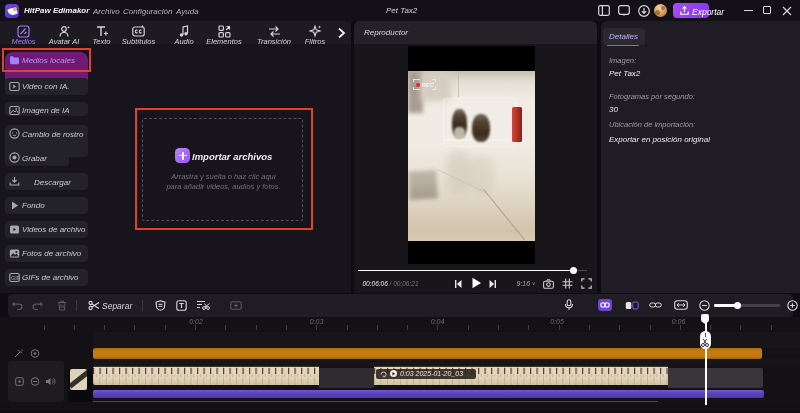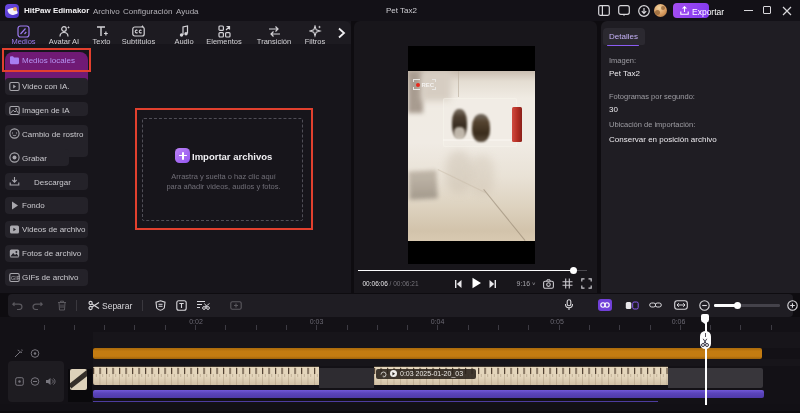--- a/index.html
+++ b/index.html
@@ -1,19 +1,19 @@
 <!DOCTYPE html>
 <html><head>
 <meta charset="utf-8">
 <style>
   * { margin:0; padding:0; box-sizing:border-box; }
   html,body { width:800px; height:413px; overflow:hidden; }
   body { background:#0e0c10; font-family:"Liberation Sans", sans-serif; position:relative; }
   .abs { position:absolute; }
-  .txt { white-space:nowrap; }
+  .txt { white-space:nowrap;font-style:italic; }
 </style>
 </head>
 <body>
 
 <div class="abs" style="left:0;top:0;width:800px;height:21px;background:#131117;">
   <div class="abs" style="left:5px;top:3.5px;width:14px;height:14px;border-radius:4px;background:linear-gradient(135deg,#6f4ae6,#4631c2);">
     <div class="abs" style="left:2.5px;top:4px;width:9px;height:6.5px;background:#f6f4fa;border-radius:1px 5px 1px 5px;transform:rotate(-18deg);"></div>
     <div class="abs" style="left:7.5px;top:3.5px;width:4px;height:4px;background:#eda85e;border-radius:50%;"></div>
   </div>
   <div class="abs txt" style="left:24px;top:6px;font-size:8px;font-weight:bold;color:#f2f1f4;">HitPaw Edimakor</div>
@@ -187,20 +187,23 @@
     <div class="abs txt" style="left:49px;top:32px;font-size:9.5px;font-weight:bold;color:#f0eff3;">Importar archivos</div>
     <div class="abs txt" style="left:80.5px;top:52.5px;font-size:7.5px;color:#716f78;transform:translateX(-50%);">Arrastra y suelta o haz clic aquí</div>
     <div class="abs txt" style="left:80.5px;top:62.5px;font-size:7.5px;color:#716f78;transform:translateX(-50%);">para añadir videos, audios y fotos.</div>
   </div>
 
   <div class="abs" style="left:2px;top:26.5px;width:89px;height:24px;border:2px solid #e2402e;"></div>
   <div class="abs" style="left:135px;top:87px;width:178px;height:122px;border:2px solid #e2402e;"></div>
 </div>
 
 <div class="abs" style="left:353.5px;top:20.5px;width:243.5px;height:272px;background:#18161b;border-radius:6px 6px 0 0;">
+  <div class="abs" style="left:0;top:0;width:243.5px;height:23.5px;background:#242228;border-radius:6px 6px 0 0;">
+    <div class="abs txt" style="left:10.5px;top:7.5px;font-size:8px;color:#d7d6da;">Reproductor</div>
+  </div>
 
   <div class="abs" style="left:54.5px;top:25.5px;width:127px;height:218px;background:#000;overflow:hidden;">
 
     <div class="abs" style="left:0;top:25px;width:127px;height:170px;background:linear-gradient(180deg,#c9bdb0 0%,#e4ddd2 6%,#f0ebe3 16%,#f0ebe4 42%,#e9e2d6 62%,#ddd2bf 80%,#d2c3ab 94%,#d8c9b1 100%);overflow:hidden;">
 
       <div class="abs" style="left:0;top:0;width:15px;height:42px;background:#a89c90;filter:blur(2px);"></div>
       <div class="abs" style="left:13px;top:0;width:30px;height:30px;background:#d6cdc2;filter:blur(3px);"></div>
 
       <div class="abs" style="left:50px;top:0;width:1px;height:26px;background:rgba(190,178,163,.7);"></div>
 
@@ -266,21 +269,21 @@
 <div class="abs" style="left:601px;top:20.5px;width:199px;height:272px;background:#1f1d23;border-radius:6px 0 0 0;">
   <div class="abs" style="left:1.5px;top:7.5px;width:42px;height:16.5px;background:#2b2930;border-radius:4px 4px 2px 2px;">
     <div class="abs txt" style="left:6.5px;top:4px;font-size:8px;color:#c3b0f4;">Detalles</div>
   </div>
   <div class="abs" style="left:6px;top:24px;width:32px;height:1.6px;border-radius:1px;background:#8b5cf3;"></div>
   <div class="abs txt" style="left:8px;top:35.5px;font-size:7.5px;color:#9e9da3;">Imagen:</div>
   <div class="abs txt" style="left:8px;top:48.5px;font-size:8px;color:#eceaee;">Pet Tax2</div>
   <div class="abs txt" style="left:8px;top:71.5px;font-size:7.5px;color:#9e9da3;">Fotogramas por segundo:</div>
   <div class="abs txt" style="left:8px;top:84px;font-size:8px;color:#eceaee;">30</div>
   <div class="abs txt" style="left:8px;top:99.5px;font-size:7.5px;color:#9e9da3;">Ubicación de importación:</div>
-  <div class="abs txt" style="left:8px;top:114.5px;font-size:8px;color:#eceaee;">Conservar en posición archivo</div>
+  <div class="abs txt" style="left:8px;top:114.5px;font-size:8px;color:#eceaee;">Exportar en posición original</div>
 </div>
 
 <div class="abs" style="left:7.5px;top:293.5px;width:785px;height:23px;background:#1f1d23;border-radius:4px;" id="toolbar">
     <svg class="abs" style="left:4px;top:7.5px" width="11" height="9" viewBox="0 0 11 9">
       <path d="M2.5 1.5 L0.8 3.2 L2.5 4.9 M0.8 3.2 L7 3.2 C9 3.2 10 4.5 10 6 C10 7.5 9 8.5 7 8.5 L5 8.5" fill="none" stroke="#5b595f" stroke-width="1.2"></path>
     </svg>
     <svg class="abs" style="left:24px;top:7.5px" width="11" height="9" viewBox="0 0 11 9">
       <path d="M8.5 1.5 L10.2 3.2 L8.5 4.9 M10.2 3.2 L4 3.2 C2 3.2 1 4.5 1 6 C1 7.5 2 8.5 4 8.5 L6 8.5" fill="none" stroke="#5b595f" stroke-width="1.2"></path>
     </svg>
     <svg class="abs" style="left:49px;top:6.5px" width="10" height="11" viewBox="0 0 10 11">

